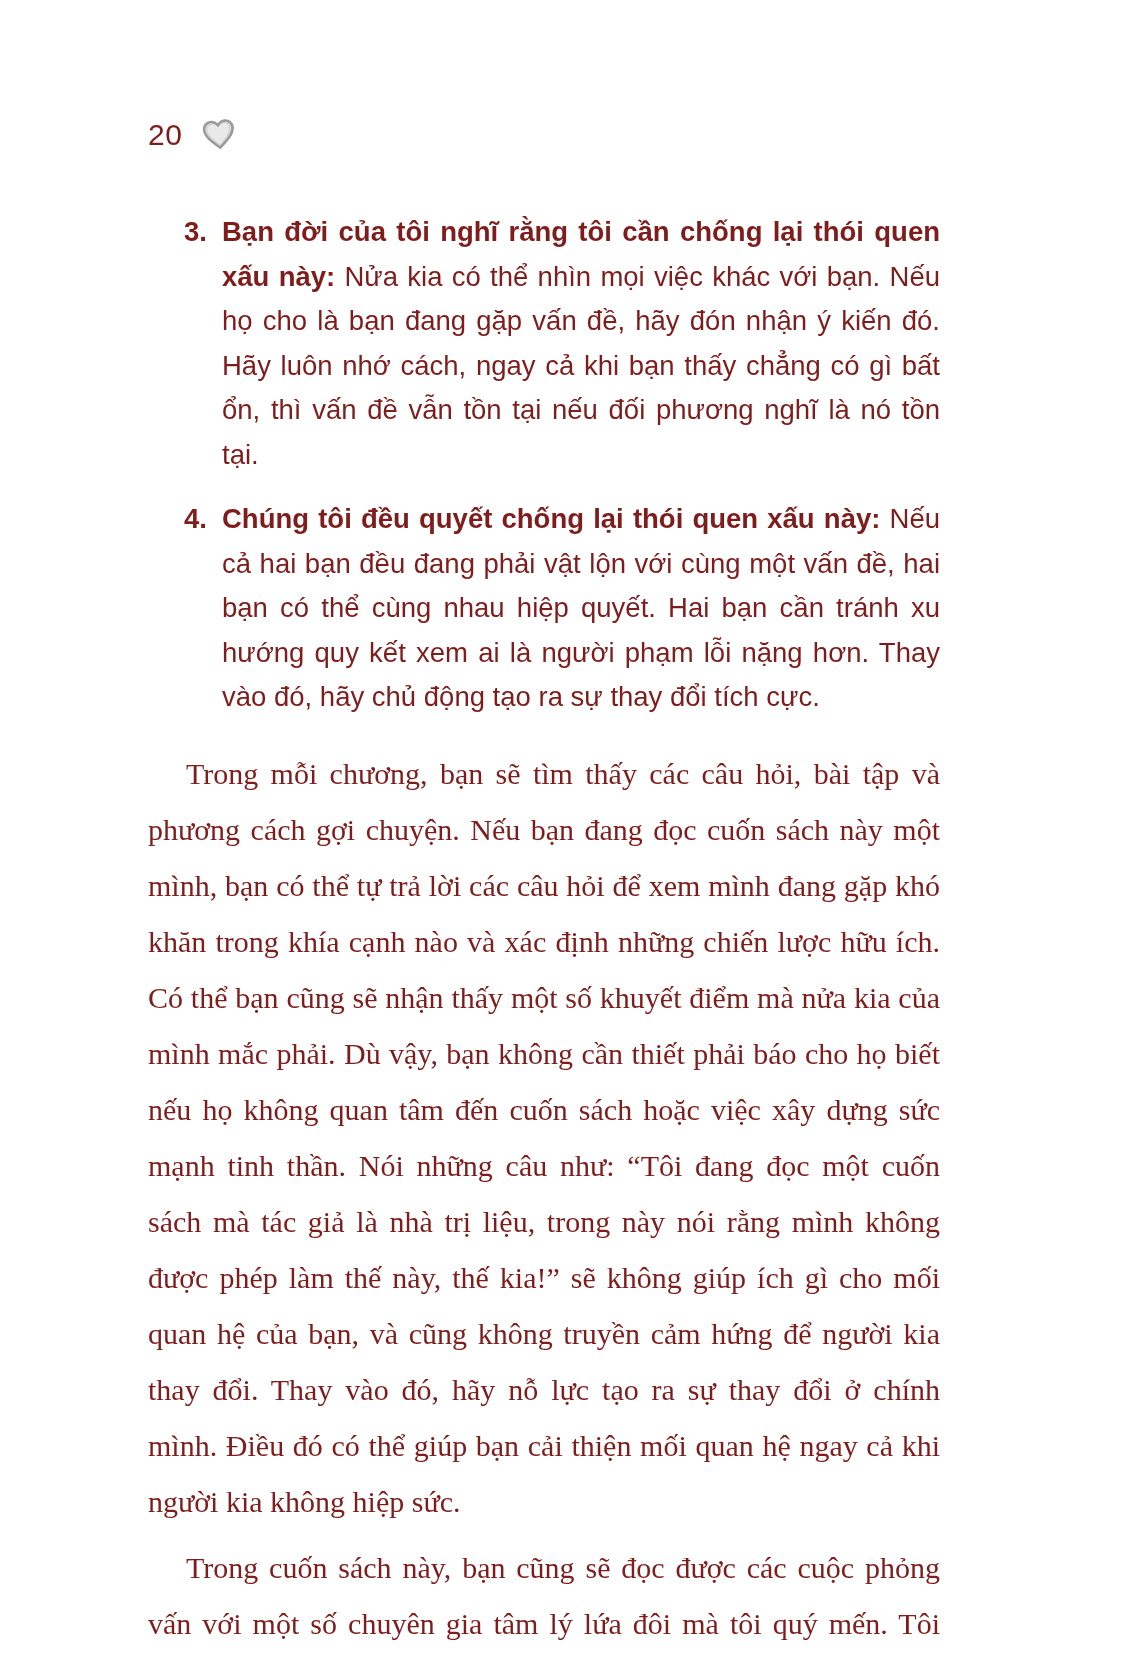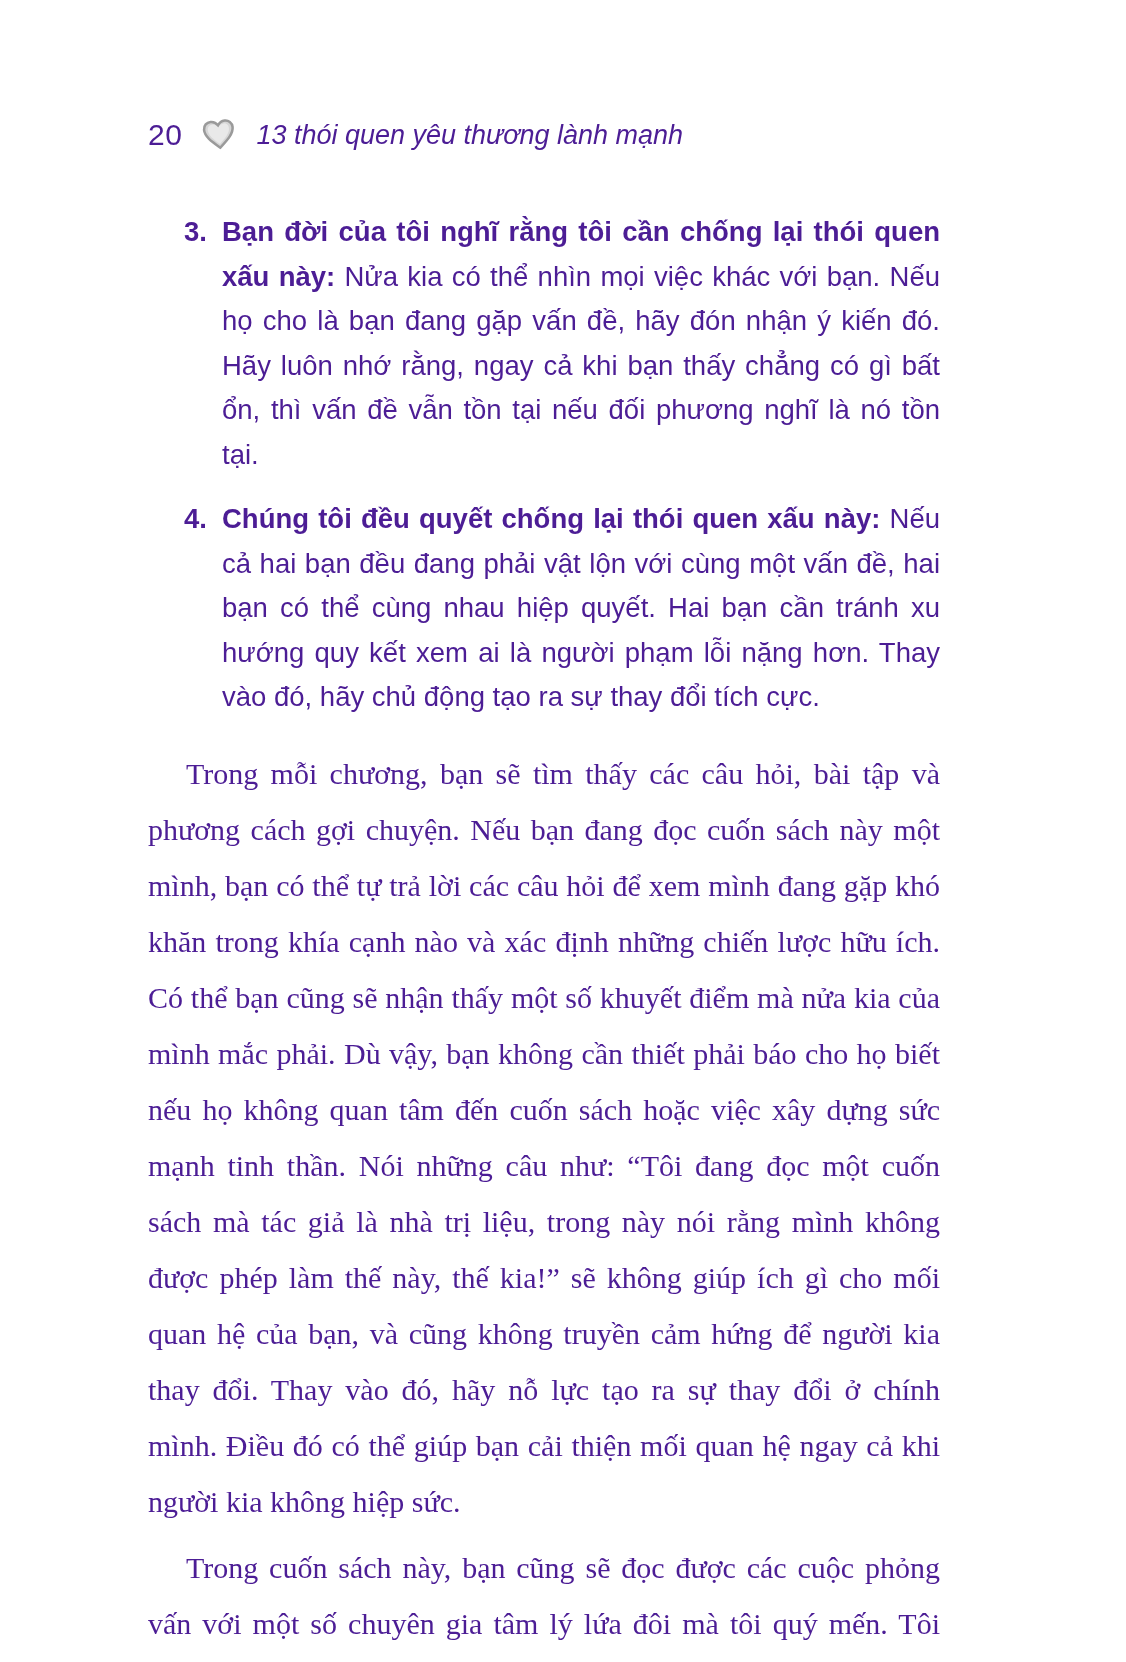--- a/index.html
+++ b/index.html
@@ -6,21 +6,21 @@
     margin: 0;
     padding: 0;
     background: #e8e8e8;
   }
   .page {
     position: relative;
     width: 1126px;
     height: 1662px;
     margin: 0 auto;
     background: #ffffff;
-    color: #4c1d95;
+    color: #7f1d1d;
     box-sizing: border-box;
     padding: 118px 186px 0 148px;
     overflow: hidden;
   }
   
   .running-header {
     display: flex;
     align-items: center;
     gap: 14px;
     margin-bottom: 58px;
@@ -84,29 +84,28 @@
 <div class="page">
 
   <div class="running-header">
     <span class="page-number">20</span>
     <span class="heart">
       <svg viewBox="0 0 32 32" width="34" height="34" aria-hidden="true">
         <path d="M16 28 C 8 21, 2.5 16, 2.5 9.8 C 2.5 5.6, 5.8 3, 9.3 3 C 12 3, 14.6 4.6, 16 7 C 17.4 4.6, 20 3, 22.7 3 C 26.2 3, 29.5 5.6, 29.5 9.8 C 29.5 16, 24 21, 16 28 Z" fill="#d6d6d6" stroke="#9a9a9a" stroke-width="2.4"></path>
         <path d="M16 24.5 C 10 19.3, 6 15.2, 6 10.2 C 6 7.3, 8.2 5.6, 10.4 5.6 C 12.4 5.6, 14.8 6.9, 16 9 C 17.2 6.9, 19.6 5.6, 21.6 5.6 C 23.8 5.6, 26 7.3, 26 10.2 C 26 15.2, 22 19.3, 16 24.5 Z" fill="#e9e9e9"></path>
       </svg>
     </span>
-    <span class="running-title">13 thói quen yêu thương lành mạnh</span>
   </div>
 
   <div class="num-list">
 
     <div class="list-item">
       <span class="list-num">3.</span>
       <span class="list-lead">Bạn đời của tôi nghĩ rằng tôi cần chống lại thói quen xấu này:</span>
-      <span class="list-body">Nửa kia có thể nhìn mọi việc khác với bạn. Nếu họ cho là bạn đang gặp vấn đề, hãy đón nhận ý kiến đó. Hãy luôn nhớ rằng, ngay cả khi bạn thấy chẳng có gì bất ổn, thì vấn đề vẫn tồn tại nếu đối phương nghĩ là nó tồn tại.</span>
+      <span class="list-body">Nửa kia có thể nhìn mọi việc khác với bạn. Nếu họ cho là bạn đang gặp vấn đề, hãy đón nhận ý kiến đó. Hãy luôn nhớ cách, ngay cả khi bạn thấy chẳng có gì bất ổn, thì vấn đề vẫn tồn tại nếu đối phương nghĩ là nó tồn tại.</span>
     </div>
 
     <div class="list-item">
       <span class="list-num">4.</span>
       <span class="list-lead">Chúng tôi đều quyết chống lại thói quen xấu này:</span>
       <span class="list-body">Nếu cả hai bạn đều đang phải vật lộn với cùng một vấn đề, hai bạn có thể cùng nhau hiệp quyết. Hai bạn cần tránh xu hướng quy kết xem ai là người phạm lỗi nặng hơn. Thay vào đó, hãy chủ động tạo ra sự thay đổi tích cực.</span>
     </div>
 
   </div>
 

